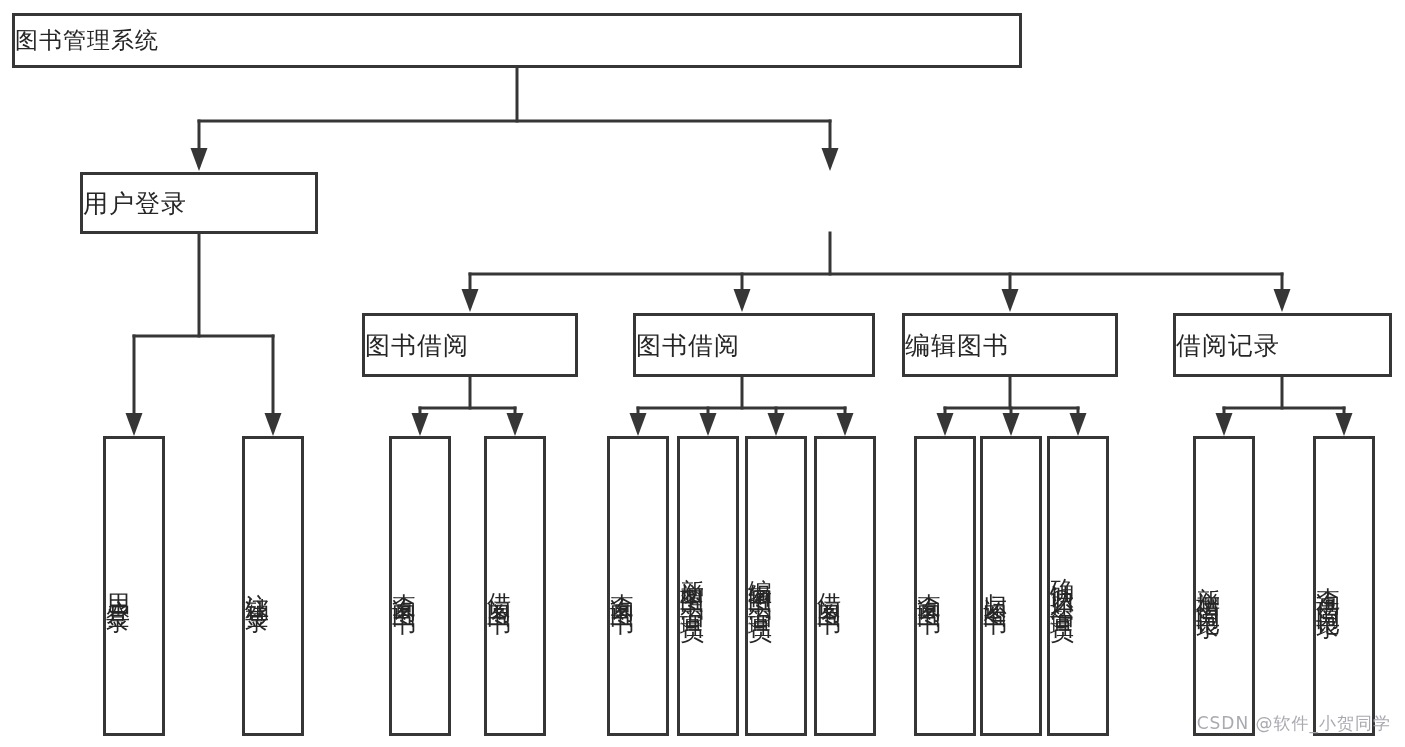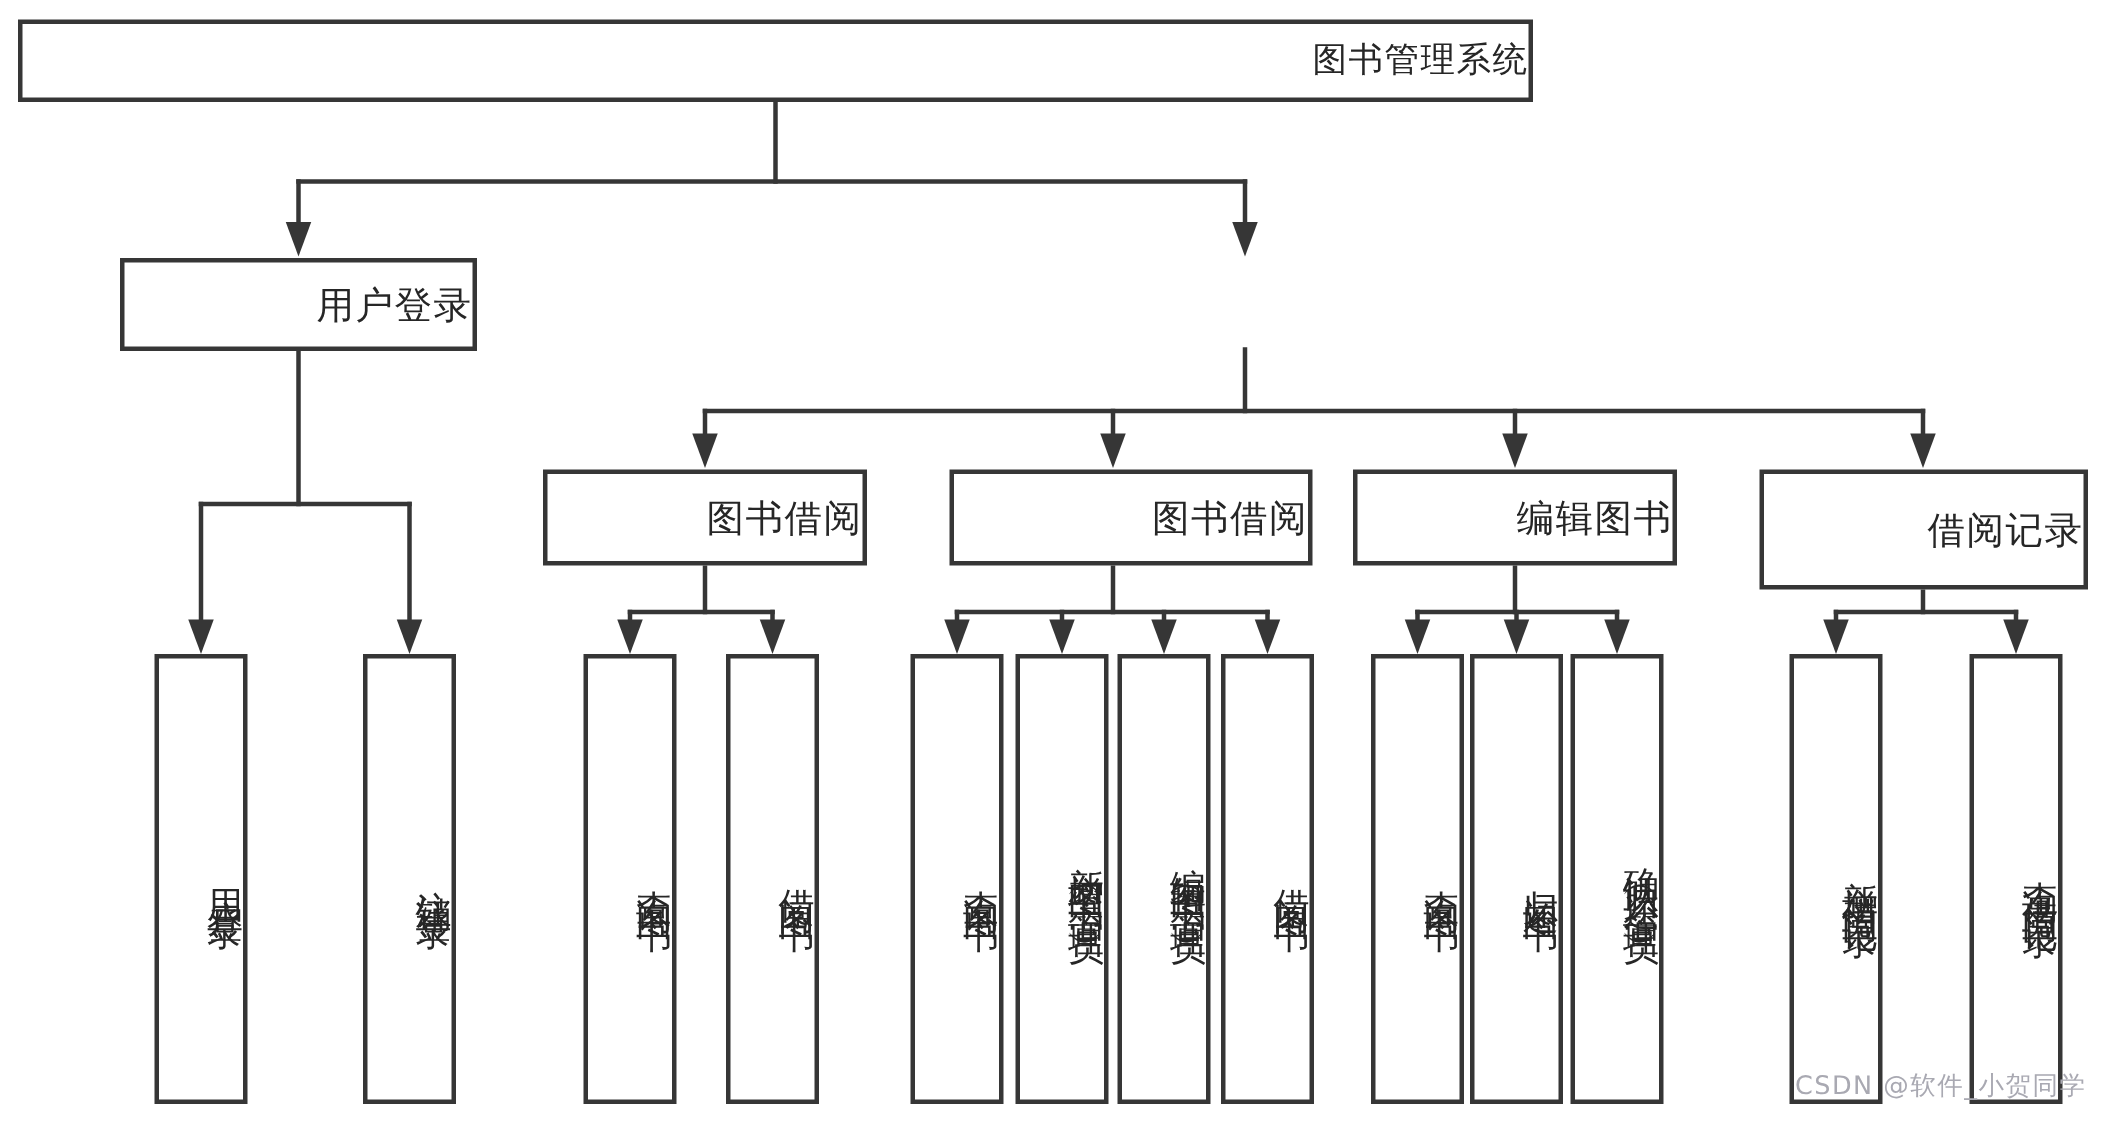--- a/index.html
+++ b/index.html
@@ -12,21 +12,21 @@
   html,body{width:1405px;height:747px;background:var(--bg);overflow:hidden;
     font-family:"DejaVu Sans","Liberation Sans",sans-serif;}
   .canvas{position:relative;width:1405px;height:747px;background:var(--bg);}
   .node{
     position:absolute;
     border:3px solid var(--line);
     background:#fff;
     color:var(--text);
     display:flex;
     align-items:center;
-    justify-content:flex-end;
+    justify-content:flex-start;
     line-height:1;
   }
   .node.h{font-size:25px;letter-spacing:1px;}
   .node.root{font-size:23px;letter-spacing:1px;}
   .node.v span{
     writing-mode:vertical-rl;
     text-orientation:mixed;
     font-size:24px;
     letter-spacing:6px;
     line-height:1;
@@ -113,21 +113,21 @@
 
   <div class="node h" style="left:362px;top:313px;width:216px;height:64px">
     <span>图书借阅</span>
   </div>
   <div class="node h" style="left:633px;top:313px;width:242px;height:64px">
     <span>图书借阅</span>
   </div>
   <div class="node h" style="left:902px;top:313px;width:216px;height:64px">
     <span>编辑图书</span>
   </div>
-  <div class="node h" style="left:1173px;top:313px;width:219px;height:80px">
+  <div class="node h" style="left:1173px;top:313px;width:219px;height:64px">
     <span>借阅记录</span>
   </div>
 
   <div class="node v" style="left:103px;top:436px;width:62px;height:300px">
     <span>用户登录</span>
   </div>
   <div class="node v" style="left:242px;top:436px;width:62px;height:300px">
     <span>注销登录</span>
   </div>
 

